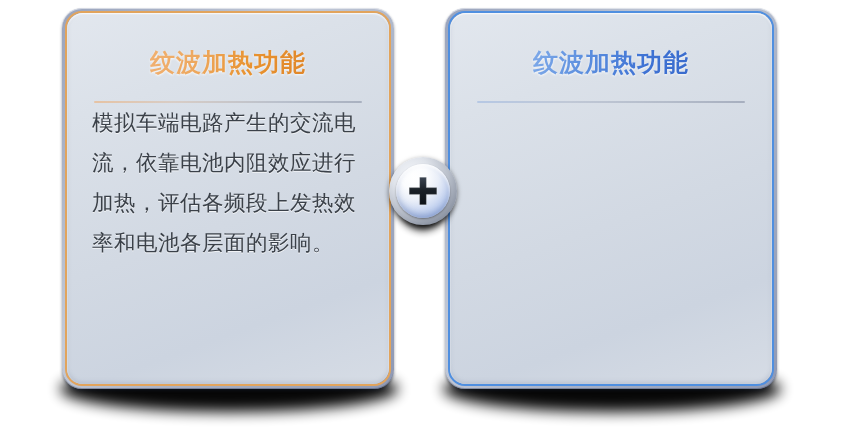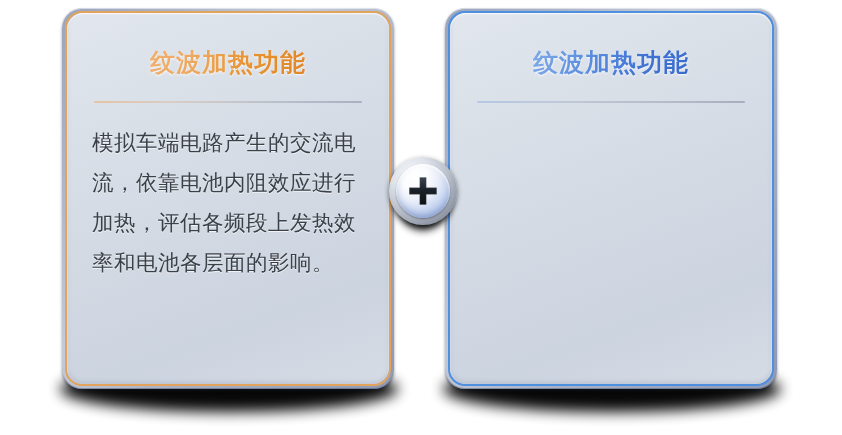--- a/index.html
+++ b/index.html
@@ -127,21 +127,20 @@
   }
   .card-frame.left .card-divider {
     background: linear-gradient(90deg, #e6c3a4 0%, #d8cdc6 30%, #b9c0cc 70%, #a9b1c0 100%);
   }
   .card-frame.right .card-divider {
     background: linear-gradient(90deg, #b6c8e4 0%, #c0c8d6 35%, #b4bcca 72%, #a7afbf 100%);
   }
 
   
   .card-text {
-    margin-top: 20px;
     width: 272px;
     font-size: 21.5px;
     line-height: 40px;
     color: #3b4149;
     text-align: left;
     letter-spacing: 0.5px;
     text-shadow: 0 1px 0 rgba(255,255,255,0.7);
   }
 
   

